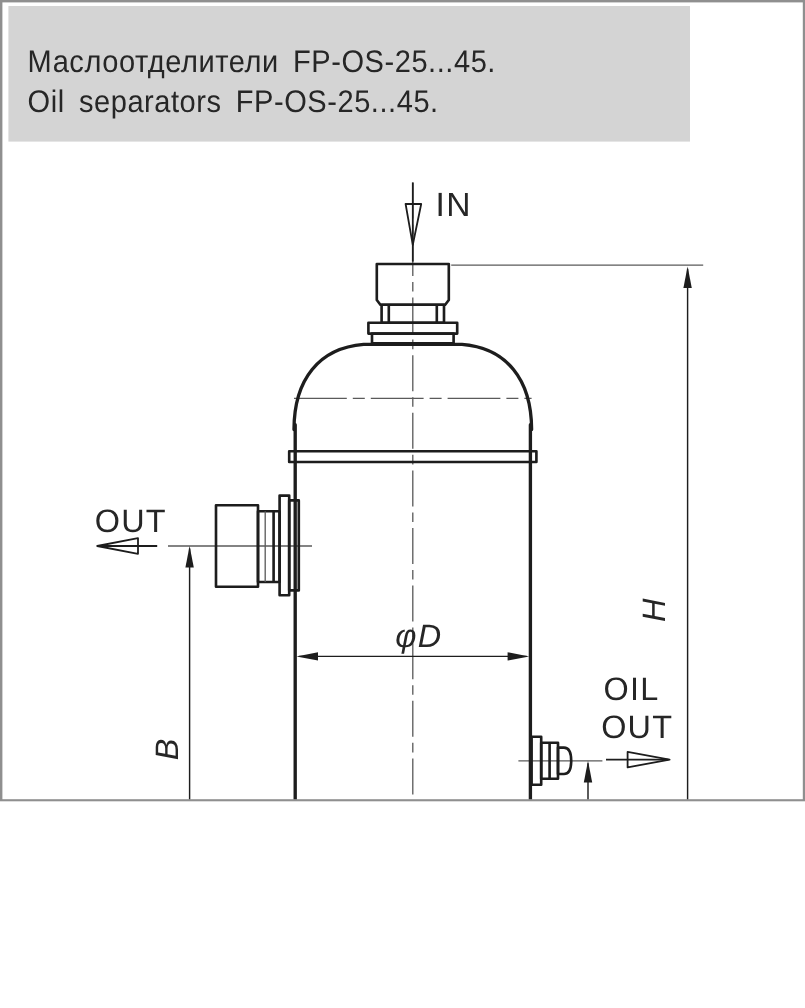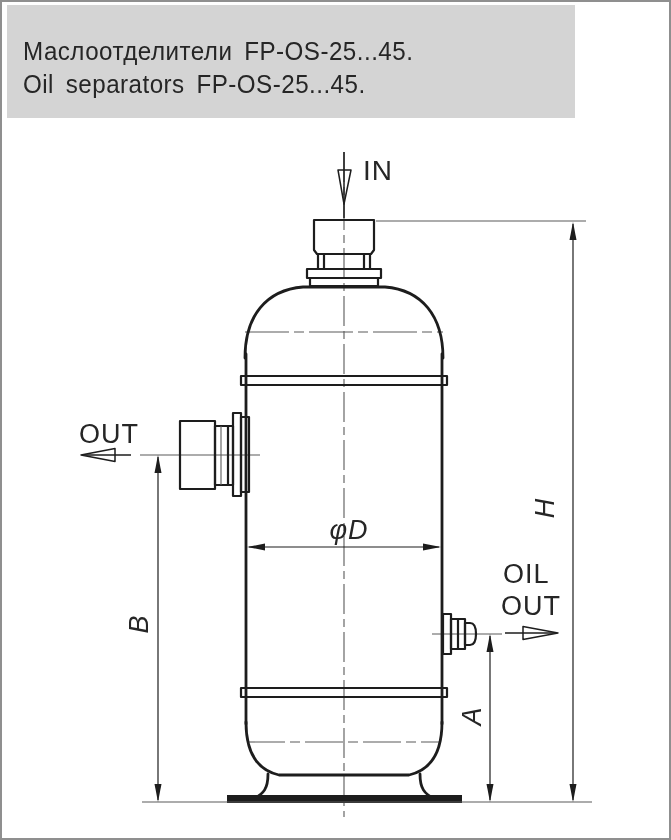--- a/index.html
+++ b/index.html
@@ -1,19 +1,19 @@
 <!DOCTYPE html>
 <html style="--header_bg: #d4d4d4; --line: #1d1d1d; --thin_line: #5a5a5a; --text: #262626; --frame: #8f8f8f;"><head>
 <meta charset="utf-8">
 <style>
   html, body { margin: 0; padding: 0; background: #fff; }
   #canvas {
     position: relative;
     width: 671px;
-    height: 840px;
+    height: 668px;
     box-sizing: border-box;
     background: #ffffff;
     border: 2px solid var(--frame, #8f8f8f);
     overflow: hidden;
     font-family: "Liberation Sans", sans-serif;
   }
   #title-band {
     position: absolute;
     left: 5px;
     top: 3px;

